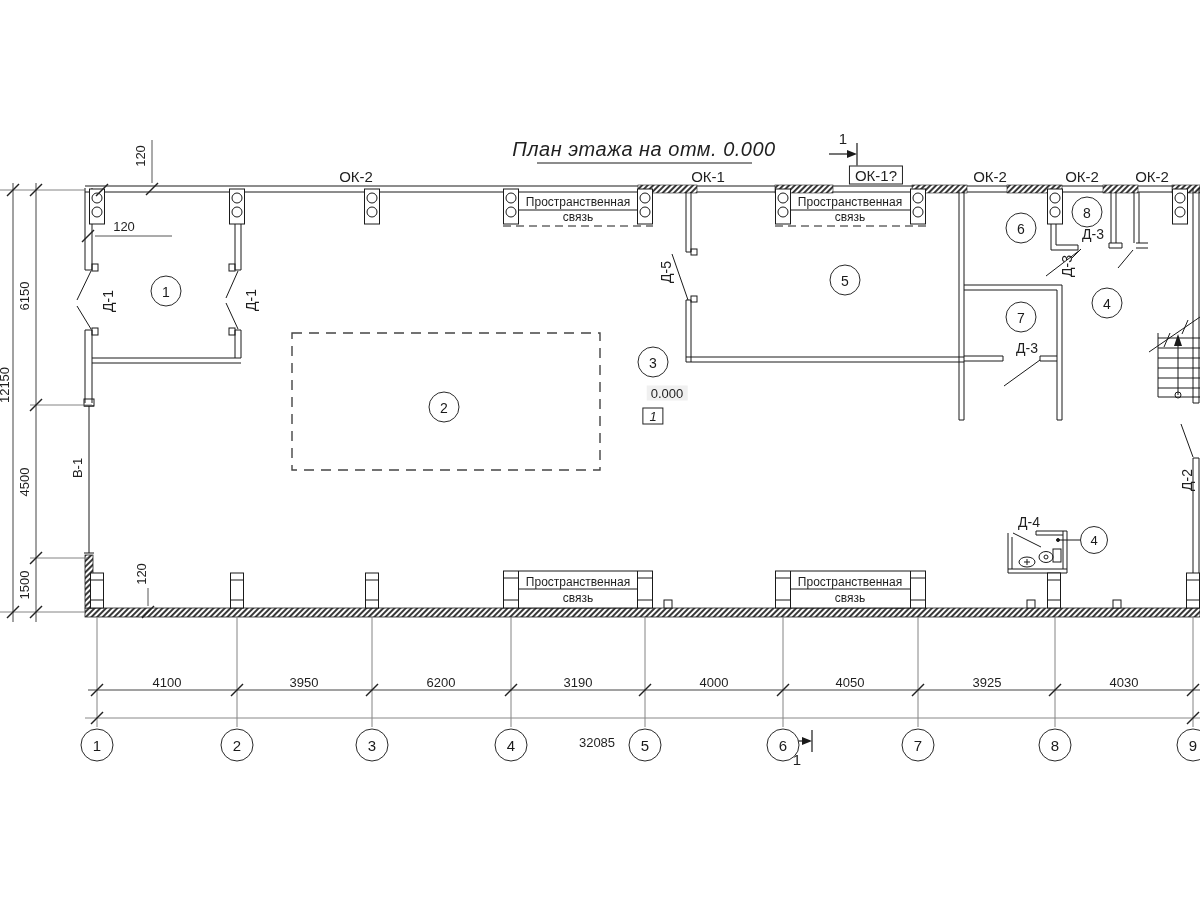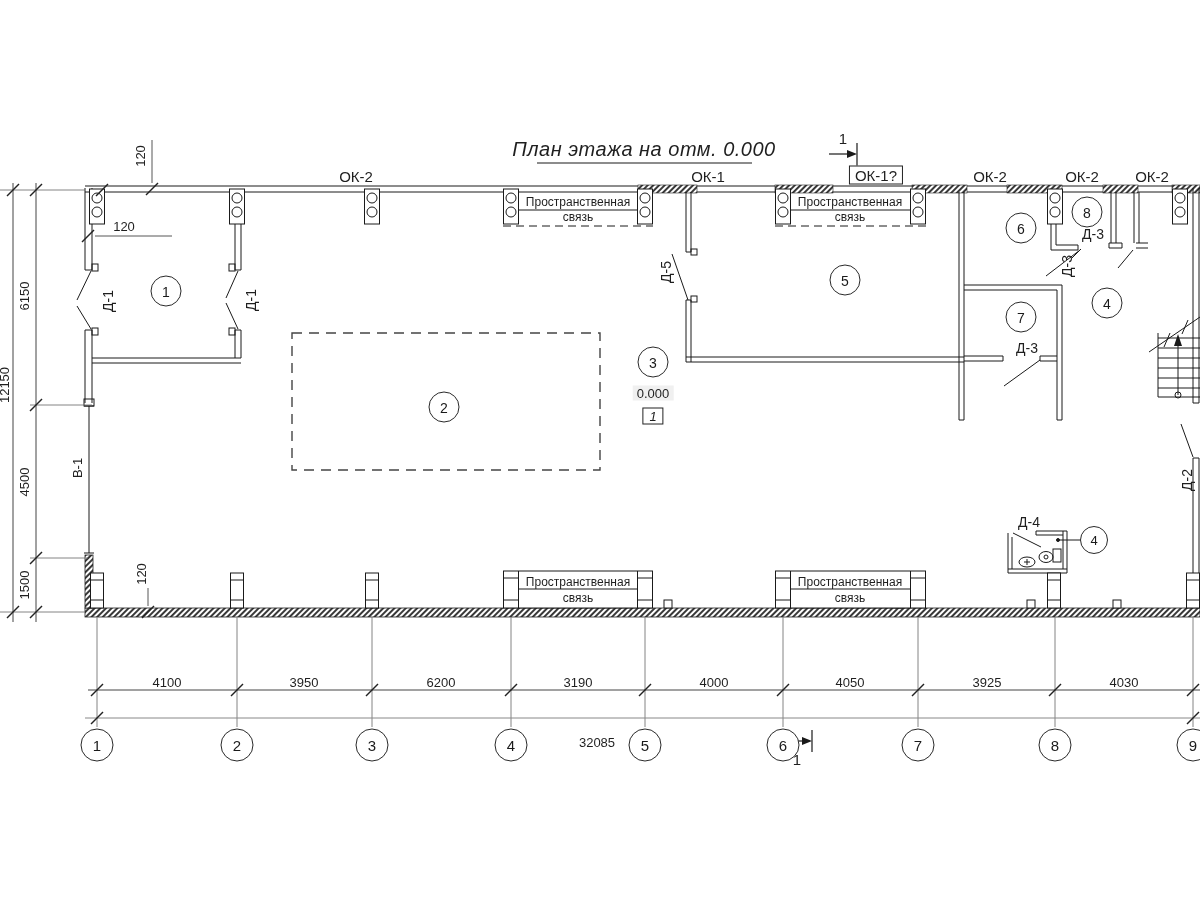--- a/index.html
+++ b/index.html
@@ -418,21 +418,21 @@
 <div class="lbl s14 v" style="left:108px;top:301px;">Д-1</div>
 <div class="lbl s14 v" style="left:251px;top:300px;">Д-1</div>
 <div class="lbl s14 v" style="left:666px;top:272px;">Д-5</div>
 <div class="lbl s14" style="left:1093px;top:234px;">Д-3</div>
 <div class="lbl s14 v" style="left:1067px;top:266px;">Д-3</div>
 <div class="lbl s14" style="left:1027px;top:348px;">Д-3</div>
 <div class="lbl s14" style="left:1029px;top:522px;">Д-4</div>
 <div class="lbl s14 v" style="left:1187px;top:480px;">Д-2</div>
 <div class="lbl s13 v" style="left:77px;top:468px;">В-1</div>
 
-<div class="lbl s13 elev" style="left:653px;top:393px;text-align:right;">0.000</div>
+<div class="lbl s13 elev" style="left:667px;top:393px;text-align:right;">0.000</div>
 <div class="lbl s13 nodebox" style="left:653px;top:416px;">1</div>
 
 <div class="lbl s13" style="left:167px;top:682px;">4100</div>
 <div class="lbl s13" style="left:304px;top:682px;">3950</div>
 <div class="lbl s13" style="left:441px;top:682px;">6200</div>
 <div class="lbl s13" style="left:578px;top:682px;">3190</div>
 <div class="lbl s13" style="left:714px;top:682px;">4000</div>
 <div class="lbl s13" style="left:850px;top:682px;">4050</div>
 <div class="lbl s13" style="left:987px;top:682px;">3925</div>
 <div class="lbl s13" style="left:1124px;top:682px;">4030</div>

